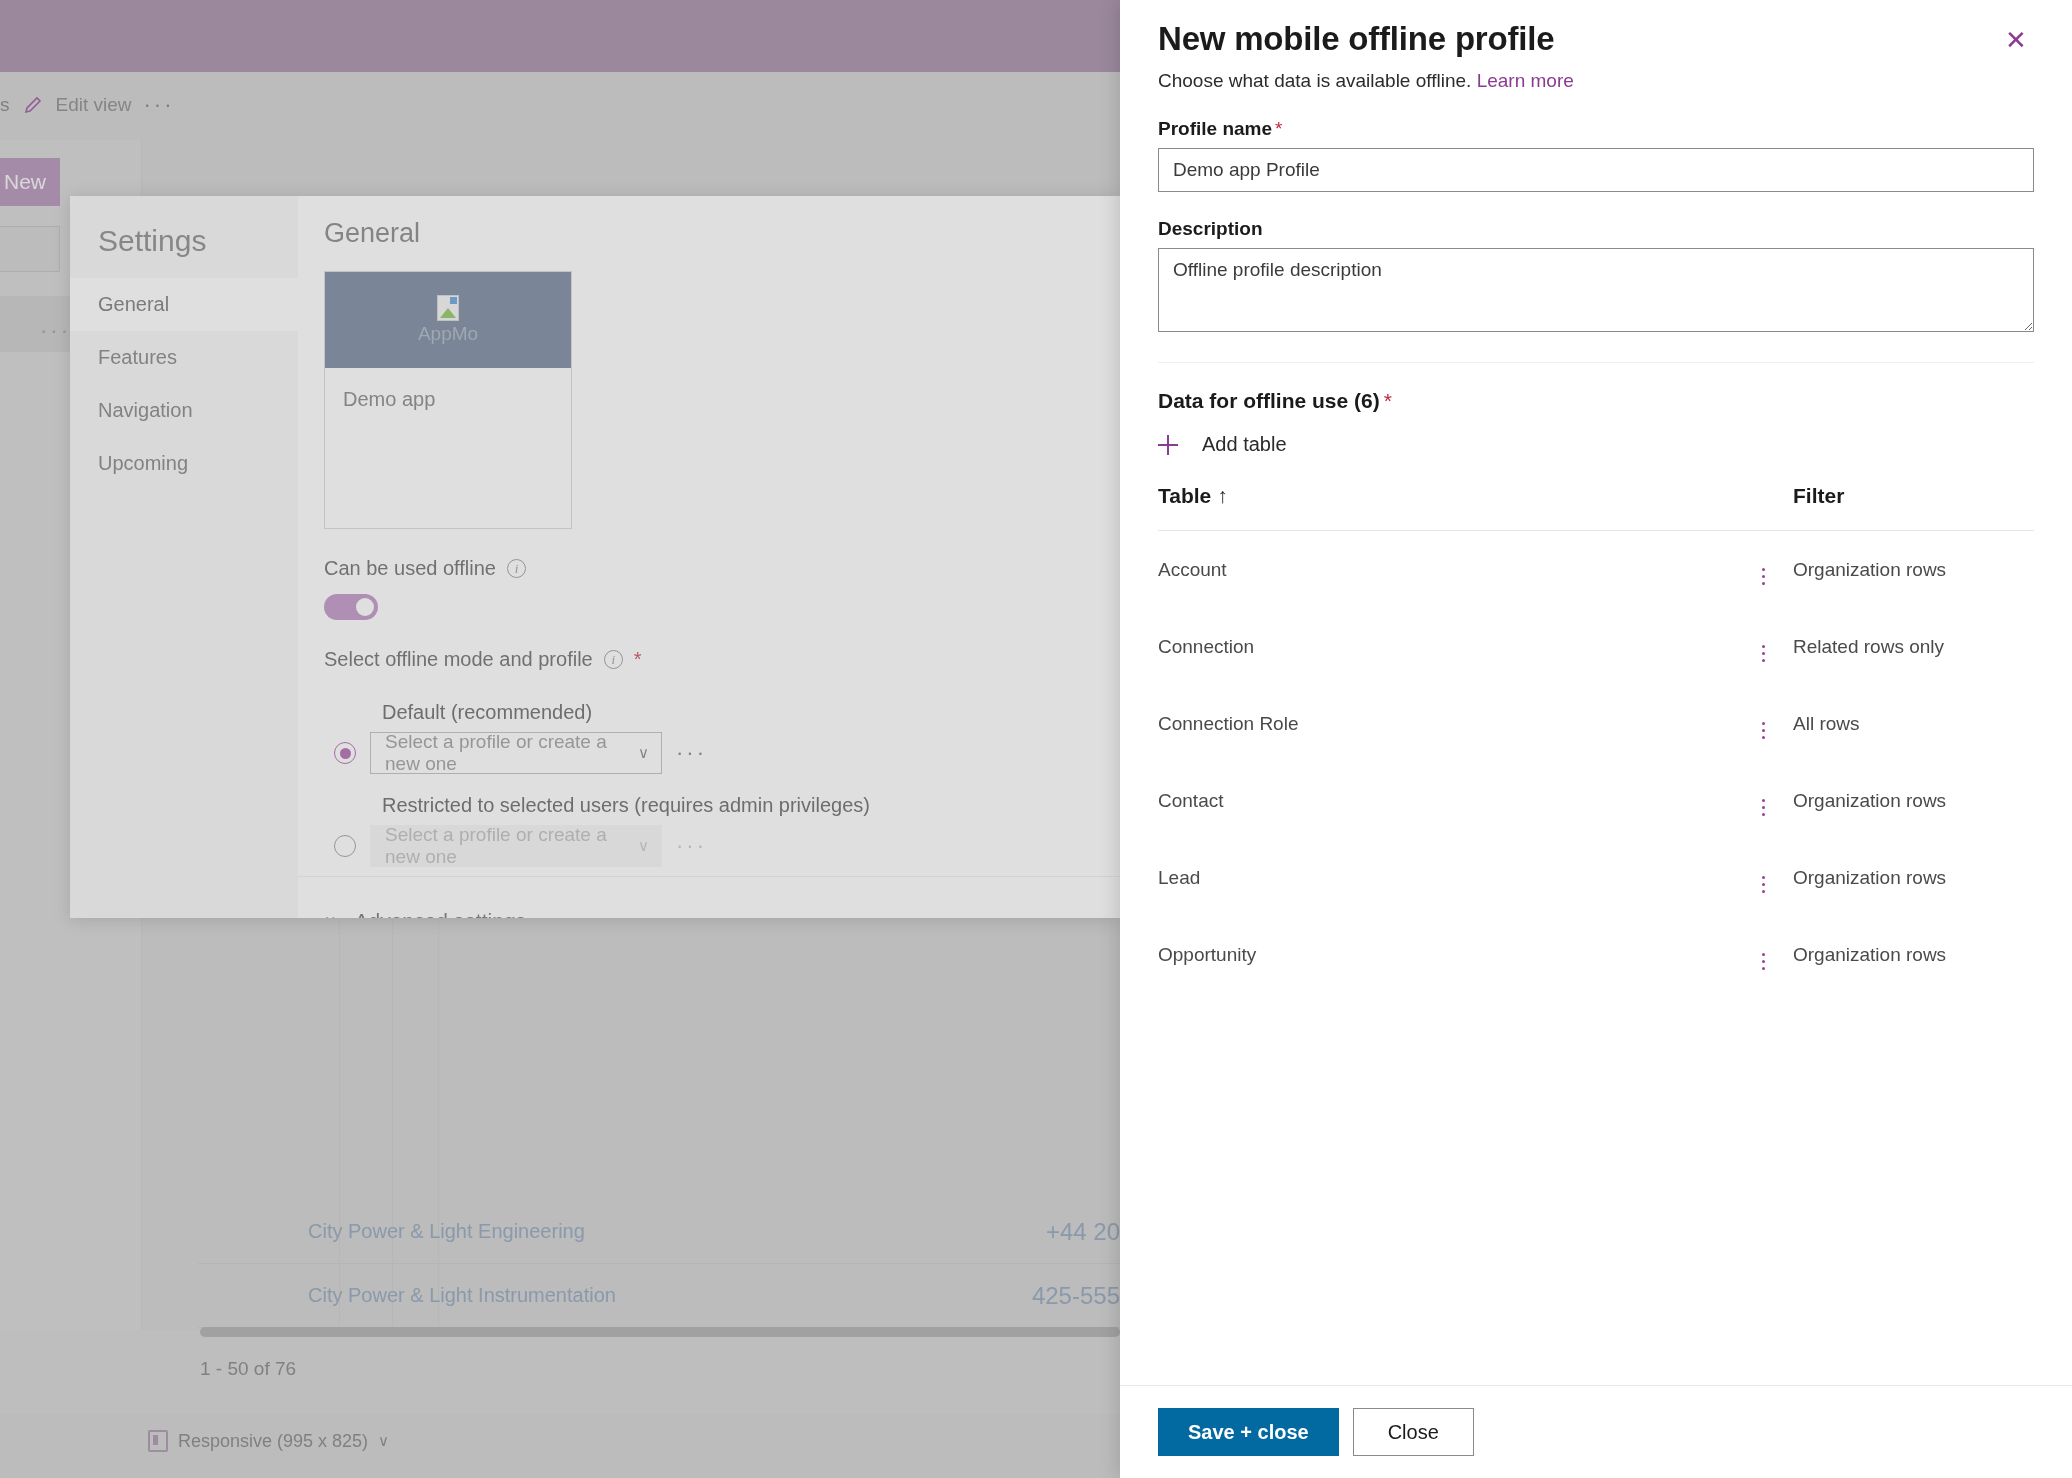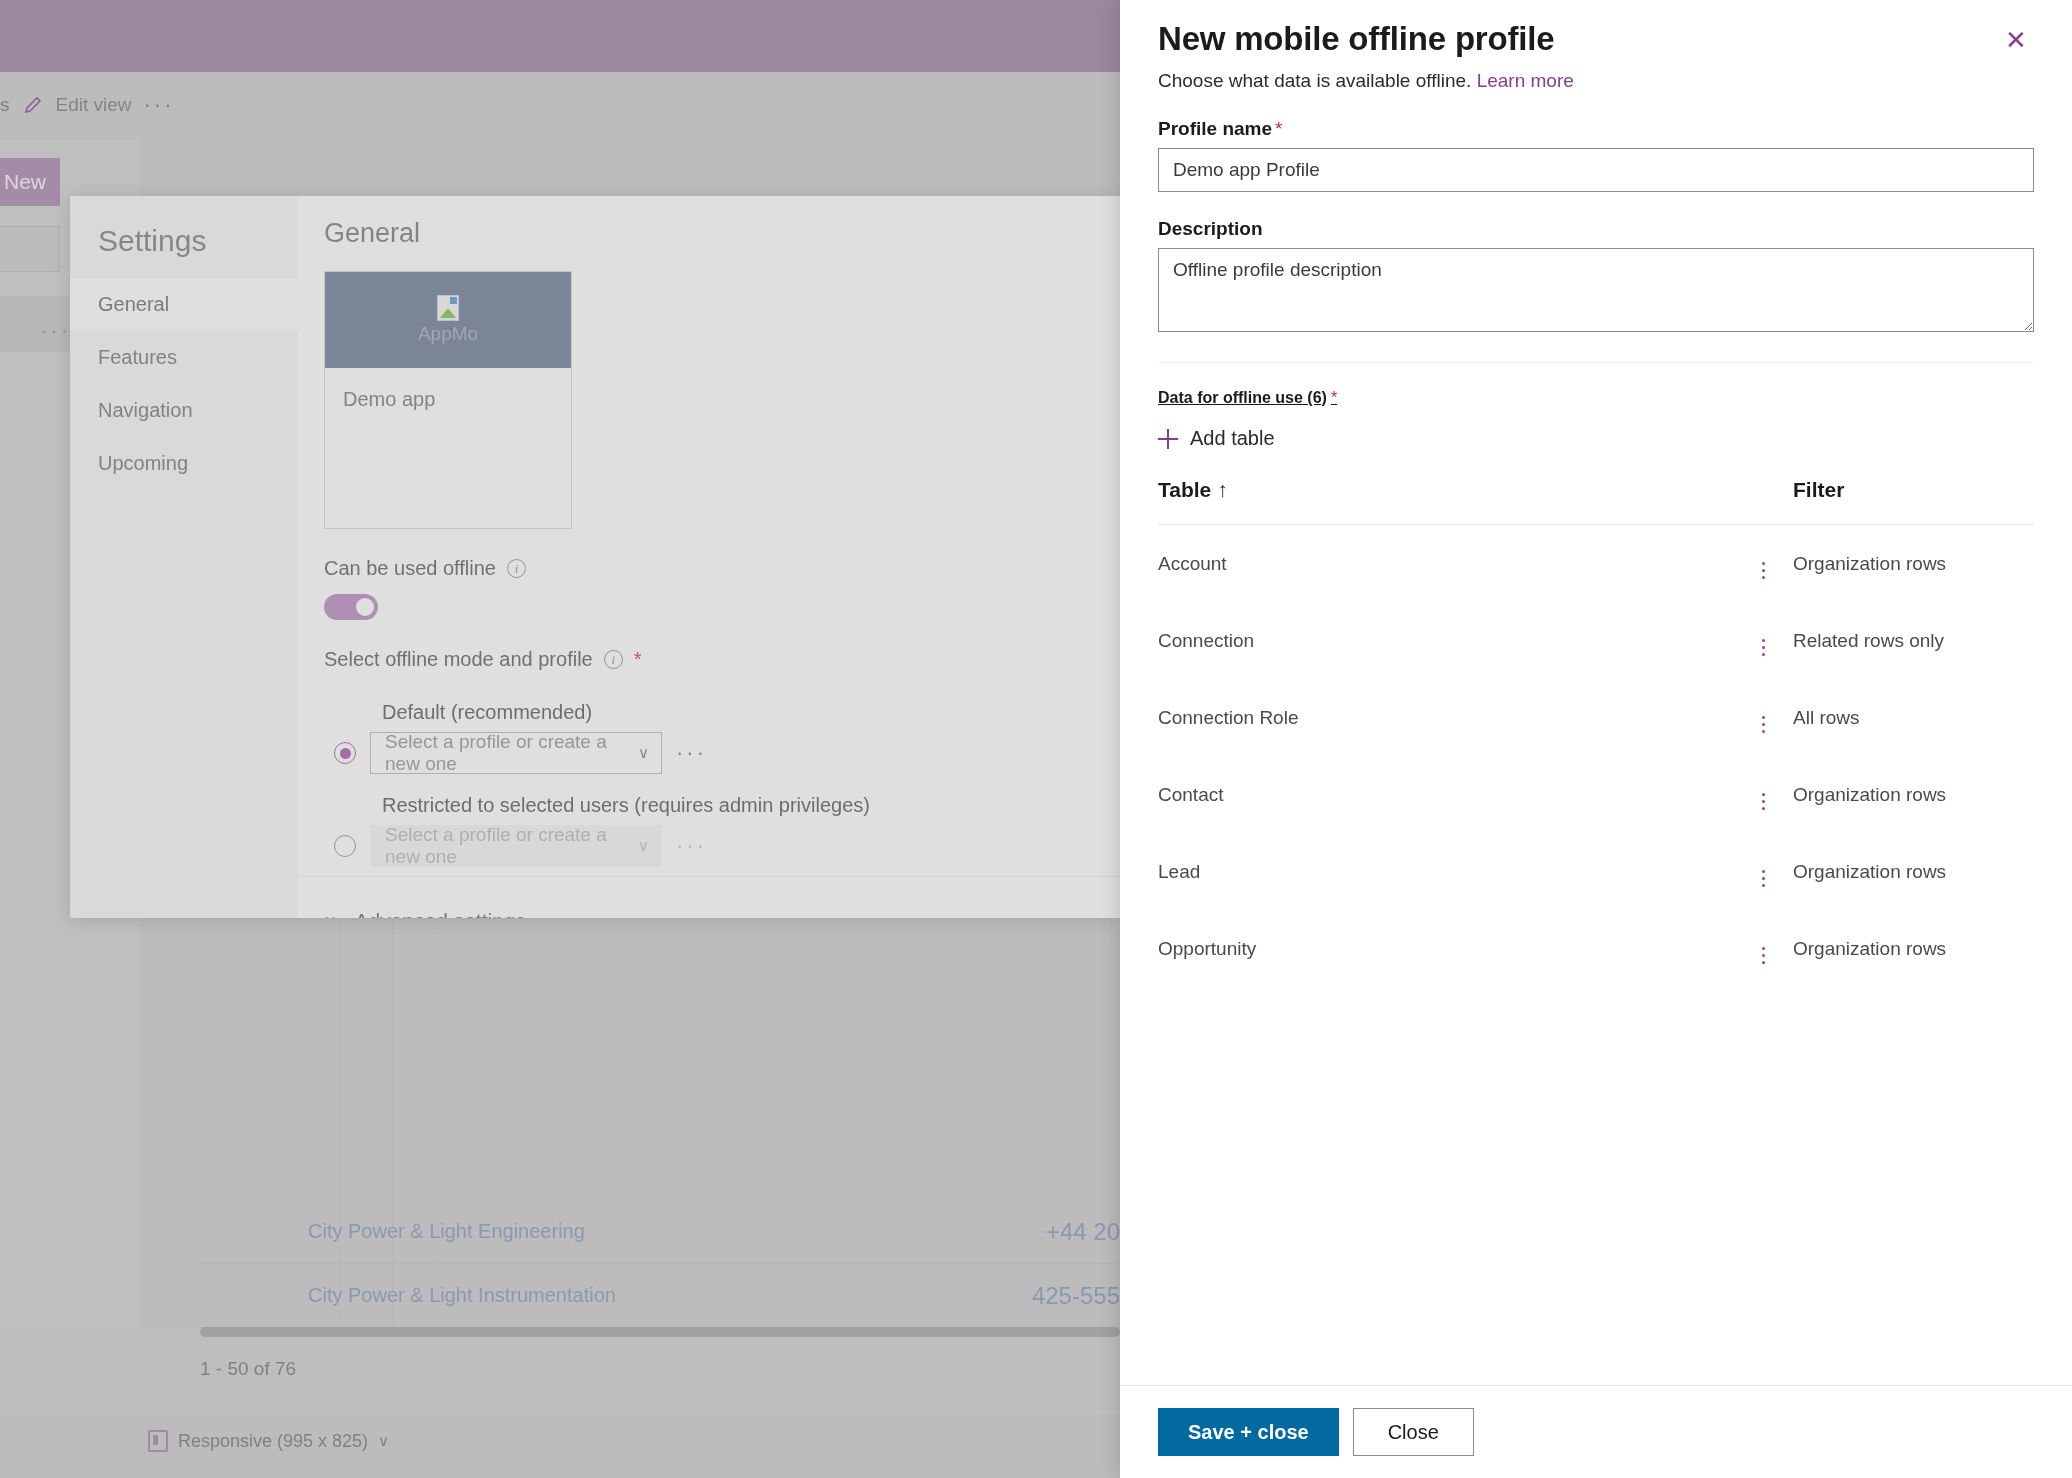--- a/index.html
+++ b/index.html
@@ -211,25 +211,25 @@
     margin-top: 8px; padding: 16px 14px; font-size: 19px; color:#3b3b3b;
     font-family:"Liberation Sans", sans-serif;
   }
   .p-textarea {
     width: 100%; height: 84px; border: 1px solid #8a8a8a; background:#fff;
     margin-top: 8px; padding: 10px 14px; font-size: 19px; color:#3b3b3b; resize: vertical;
     font-family:"Liberation Sans", sans-serif;
   }
   .p-rule { height:1px; background:#efefef; margin-top: 26px; }
 
-  .section-title { font-size: 16px; color:#1b1b1b; font-weight:600; margin-top: 26px; text-decoration: underline; }
+  .section-title { font-size: 21px; color:#1b1b1b; font-weight:600; margin-top: 26px; }
   .section-title .req { color:#c0283c; font-weight: 400; margin-left: 4px; }
 
   .add-table {
-    display:flex; align-items:center; gap: 12px; margin-top: 20px;
+    display:flex; align-items:center; gap: 24px; margin-top: 20px;
     font-size: 20px; color:#2b2b2b;
   }
   .plus {
     width: 20px; height: 20px; position:relative;
   }
   .plus:before, .plus:after { content:''; position:absolute; background:#8a3d8f; }
   .plus:before { left: 0; top: 9px; width: 20px; height: 2px; }
   .plus:after  { top: 0; left: 9px; height: 20px; width: 2px; }
 
   .tbl { width: 100%; margin-top: 28px; border-collapse: collapse; }

